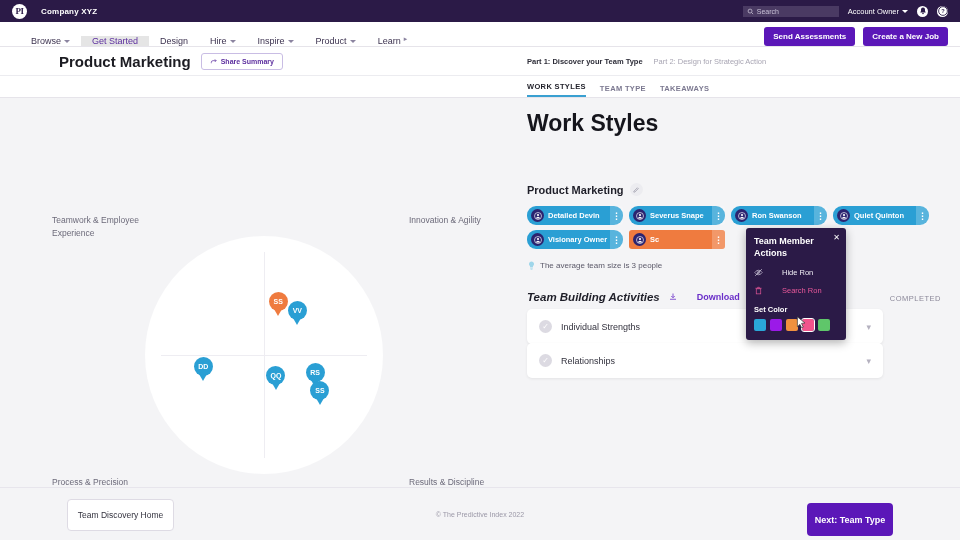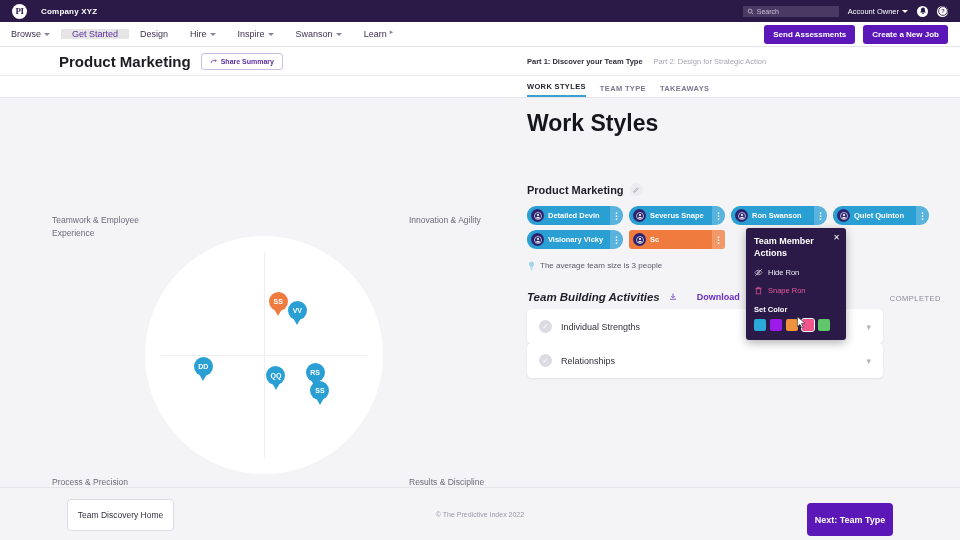--- a/index.html
+++ b/index.html
@@ -43,22 +43,22 @@
     color: #fff; font-size: 7.5px; display: flex; align-items: center; gap: 3px;
   }
   .circ-ico {
     width: 11px; height: 11px; border-radius: 50%;
     background: #fff; display:flex; align-items:center; justify-content:center;
     color: #2b1a47; font-size: 8px; font-weight: bold;
   }
 
   
   .navbar {
-    height: 25px; background: #fff; display: flex; align-items: center;
-    border-bottom: 1px solid #e6e4ea; padding-left: 0;
+    height: 25px; background: #fff; display: flex; align-items: flex-end;
+    border-bottom: 1px solid #e6e4ea; padding-left: 20px;
     position: relative;
   }
   .nav-item {
     display: flex; align-items: center; gap: 3px;
     padding: 0 11px; font-size: 9px; color: #3d3350;
     cursor: pointer;
   }
   .nav-item.active { background: #e5e5e5; color: #5c2e9e; }
   .caret { width:0;height:0;border-left:3px solid transparent;border-right:3px solid transparent;border-top:3.5px solid #8b84a0; display:inline-block; }
   .ext-ico { font-size: 7px; color:#8b84a0; position:relative; top:-2px; }
@@ -215,21 +215,21 @@
   .chev { margin-left:auto; color:#b4b1bf; font-size:9px; }
 
   
   .popup {
     position:absolute; left:238px; top:130px; width:100px;
     background:#2b1a47; border-radius:3px; padding:8px 8px 9px 8px;
     box-shadow:0 3px 10px rgba(0,0,0,.3); z-index:30;
   }
   .popup-title { color:#fff; font-size:9px; font-weight:bold; line-height:11.5px; width:70px; }
   .popup-close { position:absolute; right:6px; top:5px; color:#fff; font-size:8px; cursor:pointer; }
-  .popup-row { display:flex; align-items:center; gap:5px; margin-top:9px; font-size:7.5px; }
+  .popup-row { display:flex; align-items:center; gap:19px; margin-top:9px; font-size:7.5px; }
   .popup-row.hide { color:#f0eef5; }
   .popup-row.remove { color:#e8589a; }
   .set-color { color:#fff; font-size:7.5px; font-weight:bold; margin-top:10px; }
   .swatches { display:flex; gap:4px; margin-top:5px; }
   .sw { width:12px; height:12px; border-radius:2px; cursor:pointer; }
   .sw.sel { outline:1.5px solid #ffffff; outline-offset:0px; }
   .cursor-ico {
     position:absolute; left:50px; top:88px; width:11px; height:14px; z-index:31;
     pointer-events:none;
   }
@@ -297,21 +297,21 @@
     </div>
     <div class="nav-item">
       <span>Hire</span>
       <span class="caret"></span>
     </div>
     <div class="nav-item">
       <span>Inspire</span>
       <span class="caret"></span>
     </div>
     <div class="nav-item">
-      <span>Swanson</span>
+      <span>Product</span>
       <span class="caret"></span>
     </div>
     <div class="nav-item">
       <span>Learn</span>
       <span class="ext-ico">▸</span>
     </div>
     <div class="nav-right">
       <button class="btn-purple">Send Assessments</button>
       <button class="btn-purple">Create a New Job</button>
     </div>
@@ -448,21 +448,21 @@
             <span class="chip-dots">⋮</span>
           </div>
           <div class="chip blue">
             <span class="chip-av">
               <svg width="8" height="8" viewBox="0 0 16 16">
                 <circle cx="8" cy="8" r="7" fill="none" stroke="#fff" stroke-width="1.3"></circle>
                 <circle cx="8" cy="6" r="2.2" fill="#fff"></circle>
                 <path d="M3.6 13a4.6 4.6 0 0 1 8.8 0z" fill="#fff"></path>
               </svg>
             </span>
-            <span class="chip-name">Visionary Vicky</span>
+            <span class="chip-name">Visionary Owner</span>
             <span class="chip-dots">⋮</span>
           </div>
           <div class="chip orange">
             <span class="chip-av">
               <svg width="8" height="8" viewBox="0 0 16 16">
                 <circle cx="8" cy="8" r="7" fill="none" stroke="#fff" stroke-width="1.3"></circle>
                 <circle cx="8" cy="6" r="2.2" fill="#fff"></circle>
                 <path d="M3.6 13a4.6 4.6 0 0 1 8.8 0z" fill="#fff"></path>
               </svg>
             </span>
@@ -513,21 +513,21 @@
             <line x1="2" y1="14" x2="14" y2="2" stroke="#d9d4e4" stroke-width="1.2"></line>
           </svg>
           <span>Hide Ron</span>
         </div>
         <div class="popup-row remove">
           <svg width="9" height="9" viewBox="0 0 16 16">
             <rect x="4" y="5" width="8" height="9" fill="none" stroke="#e8589a" stroke-width="1.2"></rect>
             <line x1="2.5" y1="4" x2="13.5" y2="4" stroke="#e8589a" stroke-width="1.2"></line>
             <path d="M6.5 4V2.3h3V4" fill="none" stroke="#e8589a" stroke-width="1.2"></path>
           </svg>
-          <span>Snape Ron</span>
+          <span>Search Ron</span>
         </div>
         <div class="set-color">Set Color</div>
         <div class="swatches" id="swatches">
             <div class="sw" style="background: rgb(42, 168, 216);"></div>
             <div class="sw" style="background: rgb(155, 26, 232);"></div>
             <div class="sw" style="background: rgb(240, 145, 63);"></div>
             <div class="sw sel" style="background: rgb(242, 84, 140);"></div>
             <div class="sw" style="background: rgb(95, 198, 106);"></div>
           </div>
         <svg class="cursor-ico" viewBox="0 0 16 20">

